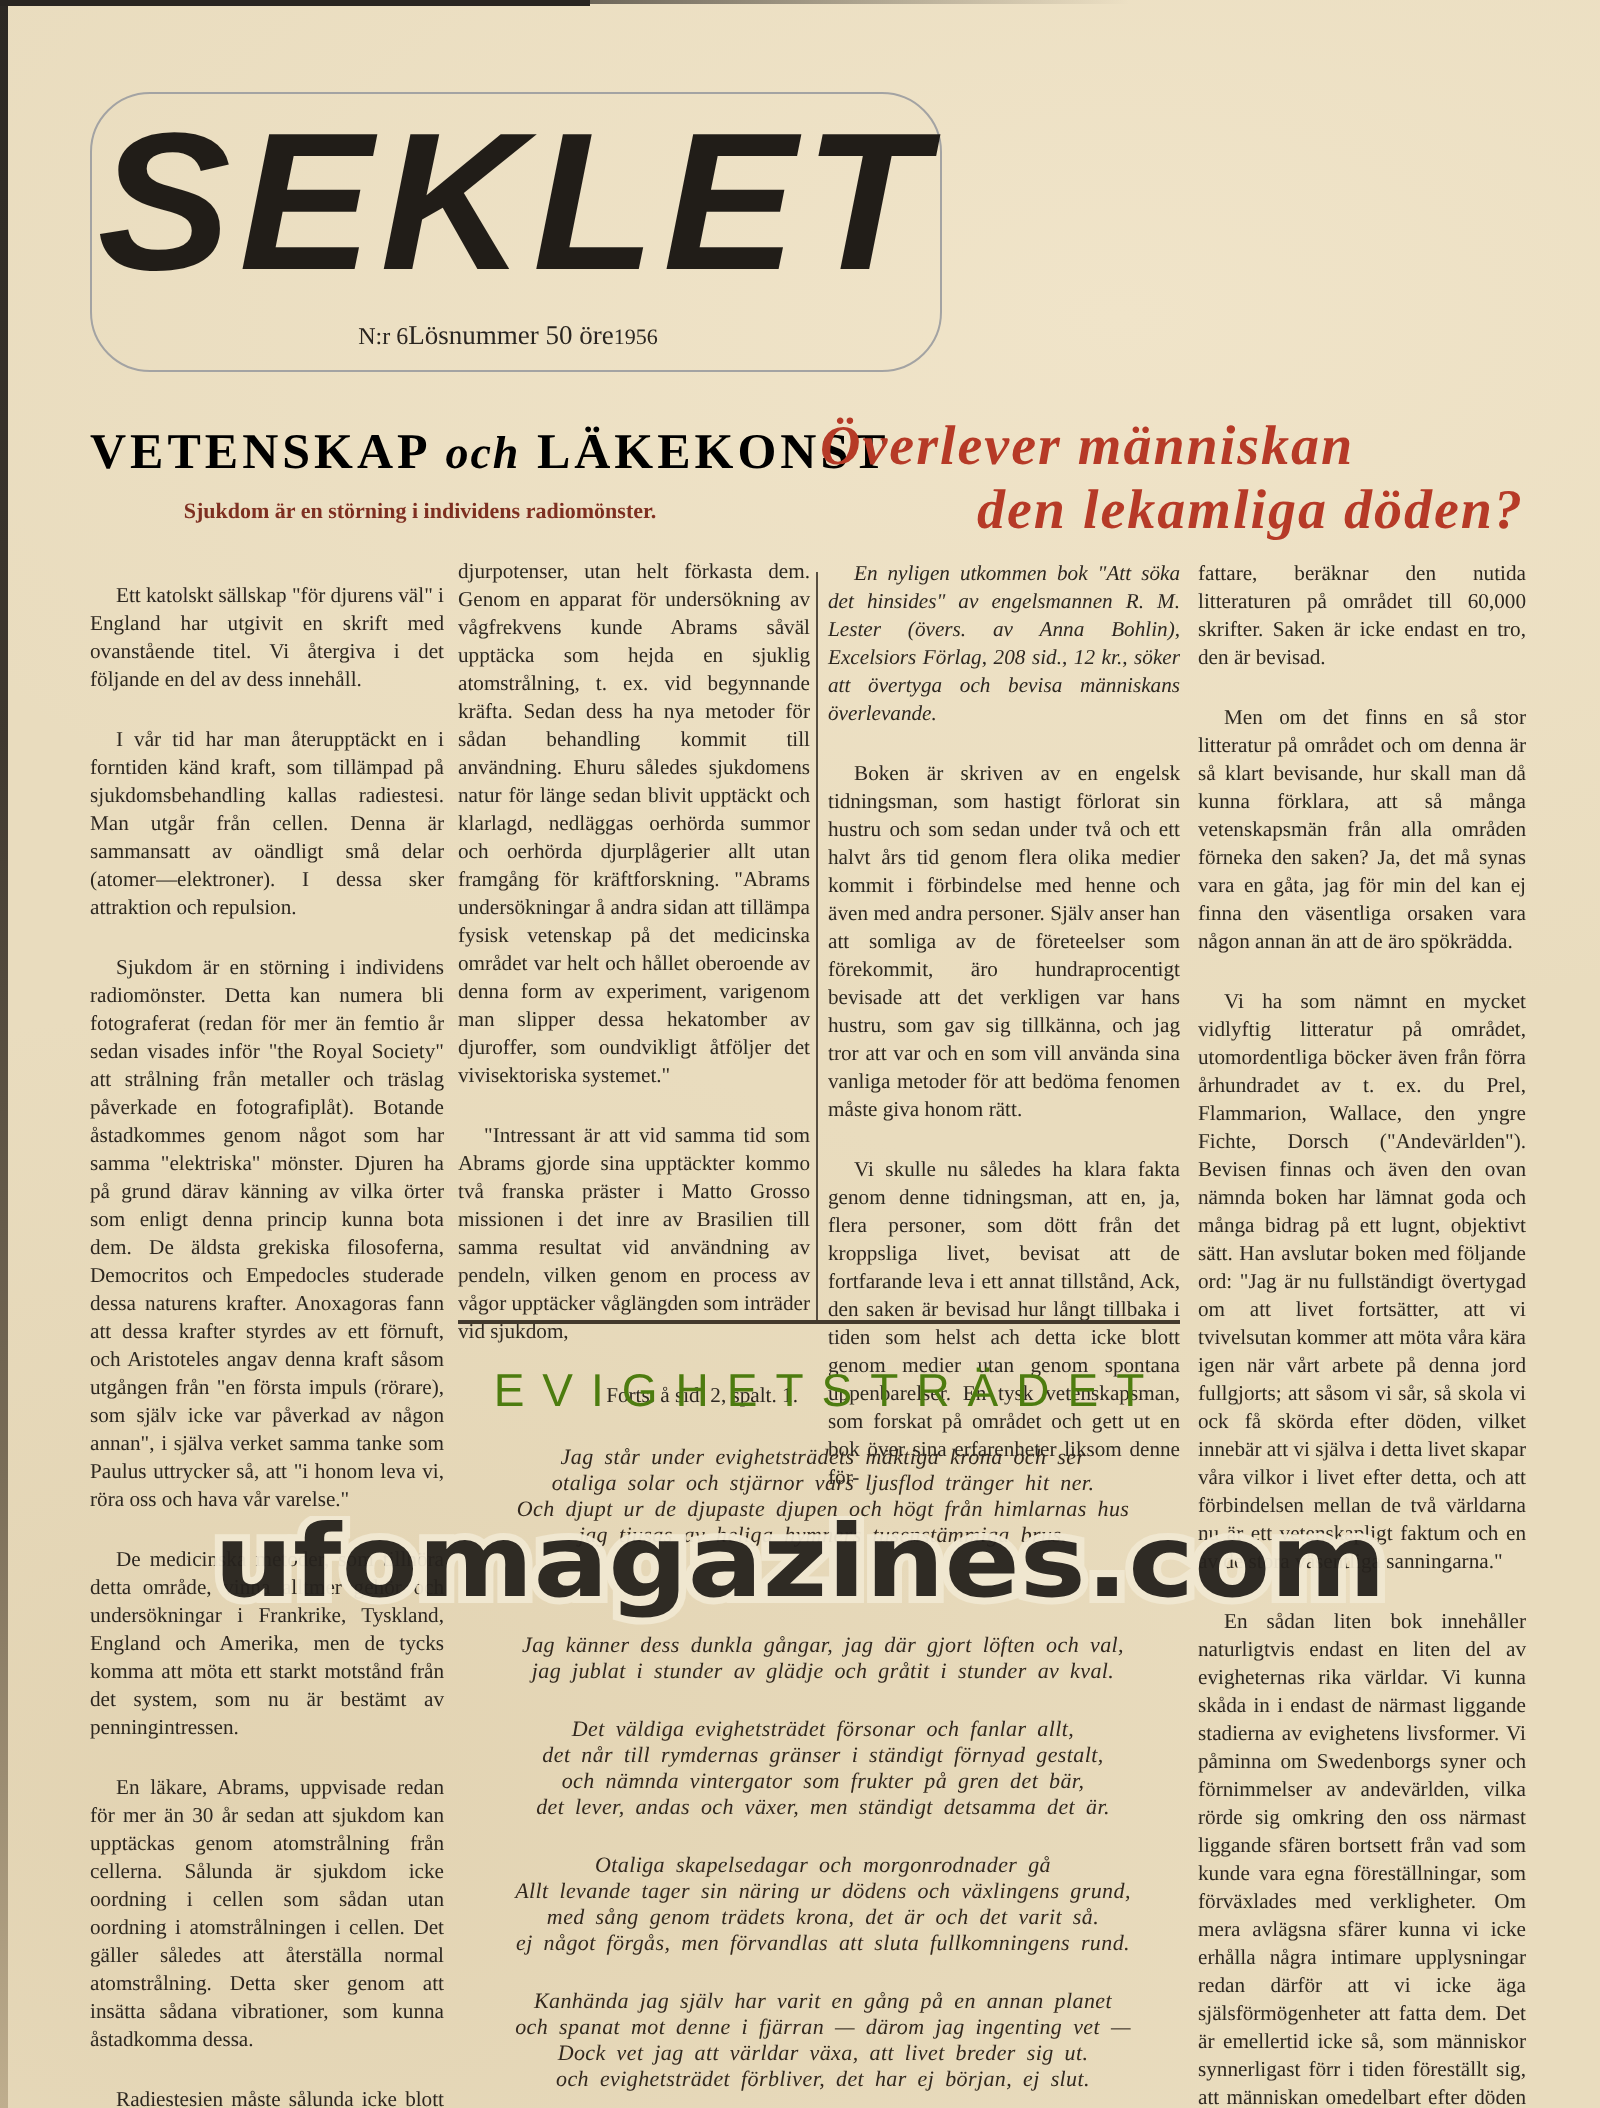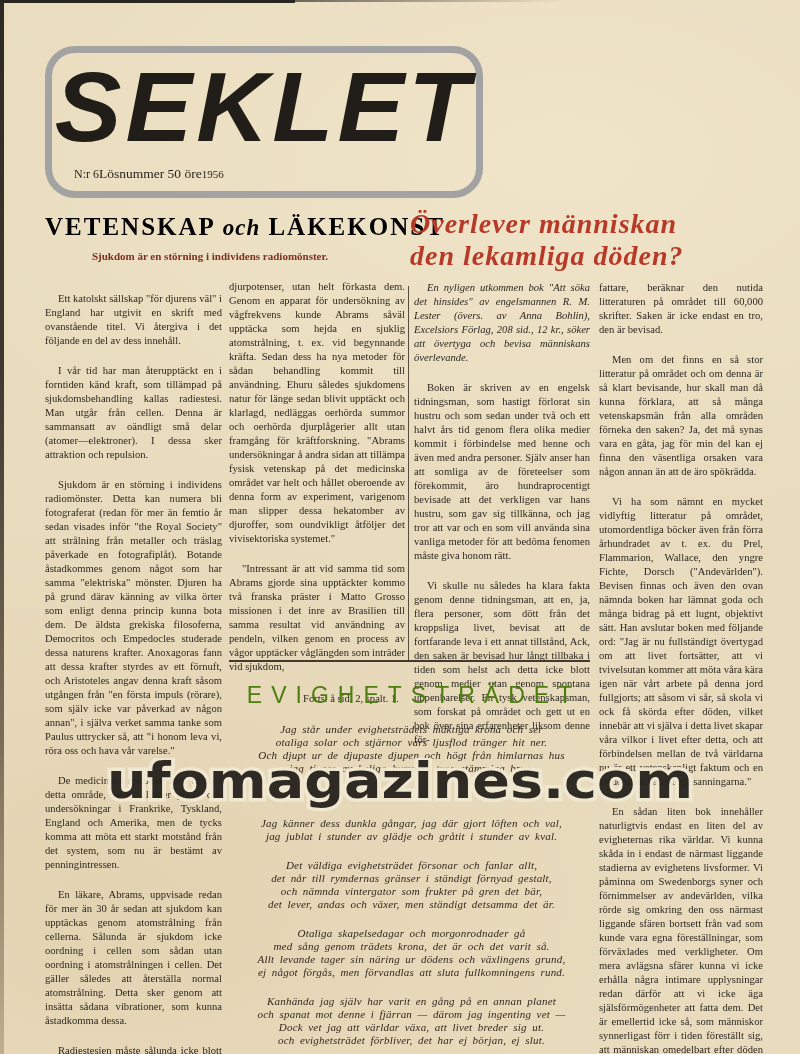--- a/index.html
+++ b/index.html
@@ -12,41 +12,41 @@
       #e9dcbe;
   }
   
   .left-edge{position:absolute;left:0;top:0;width:4px;height:100%;
     background:linear-gradient(180deg,#2c2823 0%,#3f382f 35%,#7a6d58 70%,#bfae8e 100%);}
   .top-edge{position:absolute;left:0;top:0;width:295px;height:3px;background:#292521;}
   .top-edge-fade{position:absolute;left:295px;top:0;width:270px;height:2px;
     background:linear-gradient(90deg,rgba(41,37,33,.65),rgba(41,37,33,0));}
   
   .masthead{position:absolute;left:45px;top:46px;width:424px;height:138px;
-    border:7px solid #a3a3a3;border-radius:30px;}
+    border:1px solid #a3a3a3;border-radius:30px;}
   .mast-title{margin-top:4px;text-align:center;
     font-family:"Liberation Sans",sans-serif;font-weight:bold;font-style:italic;
     font-size:100px;line-height:1;letter-spacing:4px;color:#211d18;
     transform:scaleY(0.98);}
   .mast-row{position:absolute;left:0;right:0;bottom:9px;padding:0 30px 0 22px;
-    display:flex;justify-content:flex-start;align-items:baseline;color:#2a2520;}
+    display:flex;justify-content:center;align-items:baseline;color:#2a2520;}
   .mast-issue{font-size:12px;}
   .mast-price{font-size:13.5px;}
   .mast-year{font-size:11px;}
   
   .headline1{position:absolute;left:45px;top:214px;width:358px;text-align:left;
     color:#000000;font-weight:bold;font-size:25px;line-height:1;letter-spacing:2px;white-space:nowrap;}
   .headline1 .och{font-style:italic;text-transform:none;font-size:23px;letter-spacing:1px;}
   .subtitle1{position:absolute;left:45px;top:250px;width:330px;text-align:center;
     color:#7e2f21;font-weight:bold;font-size:11px;}
   
   .headline2{position:absolute;left:410px;top:208px;width:352px;color:#b63a27;
     font-weight:bold;font-style:italic;font-size:28px;line-height:1.15;letter-spacing:1px;}
   .h2l1{text-align:left;}
-  .h2l2{text-align:left;}
+  .h2l2{text-align:right;}
   
   .col{position:absolute;font-size:10.6px;line-height:14px;text-align:justify;color:#2d2720;}
   .col1{left:45px; top:292px;width:177px;}
   .col2{left:229px;top:280px;width:176px;}
   .col3{left:414px;top:281px;width:176px;}
   .col4{left:599px;top:281px;width:164px;}
   .para{margin:0;}
   .para + .para{margin-top:16px;}
   .para.indent{text-indent:13px;}
   .para.italic{font-style:italic;}
@@ -132,22 +132,22 @@
         <div class="poem-line">jag jublat i stunder av glädje och gråtit i stunder av kval.</div>
       </div>
       <div class="stanza">
         <div class="poem-line">Det väldiga evighetsträdet försonar och fanlar allt,</div>
         <div class="poem-line">det når till rymdernas gränser i ständigt förnyad gestalt,</div>
         <div class="poem-line">och nämnda vintergator som frukter på gren det bär,</div>
         <div class="poem-line">det lever, andas och växer, men ständigt detsamma det är.</div>
       </div>
       <div class="stanza">
         <div class="poem-line">Otaliga skapelsedagar och morgonrodnader gå</div>
+        <div class="poem-line">Allt levande tager sin näring ur dödens och växlingens grund,</div>
         <div class="poem-line">med sång genom trädets krona, det är och det varit så.</div>
-        <div class="poem-line">Allt levande tager sin näring ur dödens och växlingens grund,</div>
         <div class="poem-line">ej något förgås, men förvandlas att sluta fullkomningens rund.</div>
       </div>
       <div class="stanza">
         <div class="poem-line">Kanhända jag själv har varit en gång på en annan planet</div>
         <div class="poem-line">och spanat mot denne i fjärran — därom jag ingenting vet —</div>
         <div class="poem-line">Dock vet jag att världar växa, att livet breder sig ut.</div>
         <div class="poem-line">och evighetsträdet förbliver, det har ej början, ej slut.</div>
       </div>
     </div>
 

